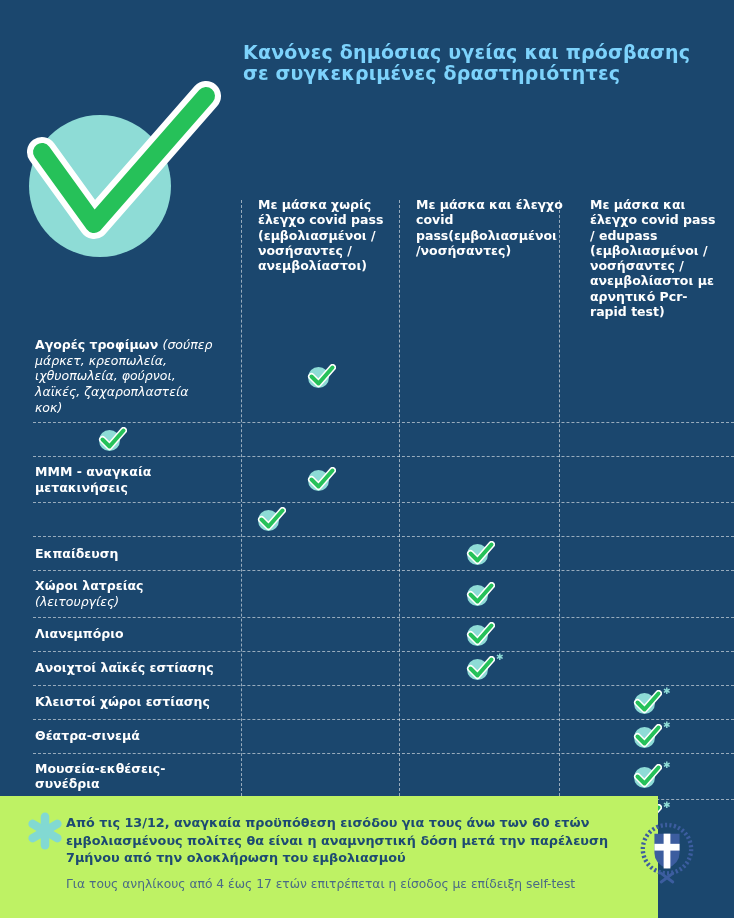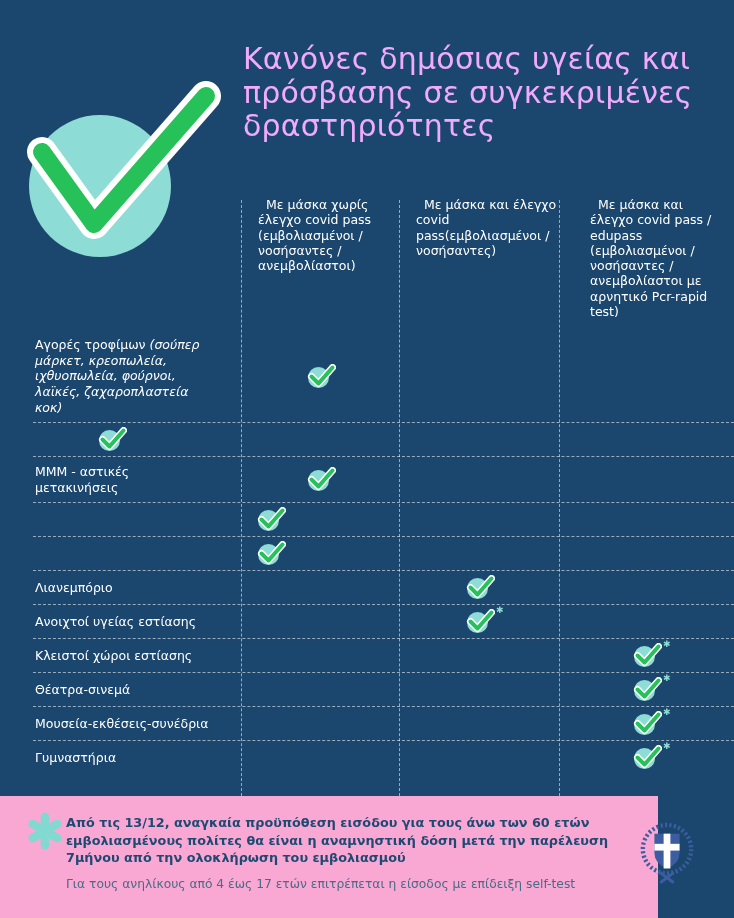--- a/index.html
+++ b/index.html
@@ -5,53 +5,53 @@
   html,body{margin:0;padding:0;background:#0e2a44;}
   .poster{
     position:relative;width:734px;height:918px;overflow:hidden;
     background:#1b476e;
     font-family:"DejaVu Sans","Liberation Sans",sans-serif;
     -webkit-font-smoothing:antialiased;
   }
   
   .title{
     position:absolute;left:243px;top:42px;width:462px;
-    color:#f0abfc;font-size:30px;font-weight:normal;line-height:1.12;
+    color:#7dd3fc;font-size:19px;font-weight:bold;line-height:1.12;
     letter-spacing:.2px;
   }
   
   .biglogo{position:absolute;left:14px;top:56px;width:212px;height:212px;}
   
   .tablewrap{position:absolute;left:33px;top:195px;width:701px;}
   .thead{display:flex;min-height:135px;align-items:flex-start;}
   .thead .spacer{width:209px;flex:none;}
   .hcell{flex:none;padding:2px 10px 0 16px;box-sizing:border-box;
     color:#fff;font-size:12.5px;line-height:1.22;}
-  .hcell .b{font-weight:normal;margin-left:8px;}
-  .hcell .n{font-weight:normal;}
+  .hcell .b{font-weight:bold;}
+  .hcell .n{font-weight:bold;}
   .w1{width:158px}.w2{width:160px}.w3{width:174px}
   .trow{display:flex;align-items:center;}
   .trow + .trow{border-top:1px dashed rgba(255,255,255,.55);}
   .cell{box-sizing:border-box;flex:none;}
   .label-cell{width:209px;padding:7px 26px 7px 2px;color:#fff;
     font-size:12.5px;line-height:1.25;}
-  .label-cell .b{font-weight:normal;}
+  .label-cell .b{font-weight:bold;}
   .label-cell .n{font-weight:normal;font-style:italic;}
   .ccell{display:flex;justify-content:center;align-items:center;padding:4px 0;}
   
   .vline{position:absolute;top:200px;height:596px;width:0;
     border-left:1px dashed rgba(255,255,255,.55);}
   .vl1{left:241px}.vl2{left:399px}.vl3{left:559px}
   
   .check{position:relative;width:29px;height:25px;display:inline-block;}
   .check svg{display:block;}
   .star{position:absolute;top:-3px;right:-9px;color:#8edcd6;
     font-size:9px;line-height:9px;font-weight:bold;}
   
-  .footer{position:absolute;left:0;top:796px;width:658px;height:122px;background:#f9a8d4;}
+  .footer{position:absolute;left:0;top:796px;width:658px;height:122px;background:#bef264;}
   .foot-ast{position:absolute;left:26px;top:16px;width:38px;height:38px;}
   .foot-text{position:absolute;left:66px;top:18px;width:566px;}
   .foot-bold{color:#1d4a72;font-weight:bold;font-size:12.8px;line-height:1.38;margin:0;}
   .foot-normal{color:#4a6a85;font-weight:normal;font-size:12.3px;line-height:1.3;margin:10px 0 18px 0;}
   .emblem{position:absolute;left:638px;top:24px;width:58px;height:66px;}
 </style>
 </head>
 <body>
 
 <div class="poster">
@@ -109,21 +109,21 @@
       <path d="M4.5 12.5 L11.5 19.5 L25.5 3.5" fill="none" stroke="#26c159" stroke-width="4" stroke-linecap="round" stroke-linejoin="round"></path>
     </svg>
   </span>
 </div>
     <div class="cell ccell w2"></div>
     <div class="cell ccell w3"></div>
   </div>
 
   <div class="trow">
     <div class="cell label-cell">
-      <span class="b">ΜΜΜ - αστικές μετακινήσεις</span>
+      <span class="b">ΜΜΜ - αναγκαία μετακινήσεις</span>
       <span class="n"></span>
     </div>
     <div class="cell ccell w1">
   <span class="check">
     <svg width="29" height="25" viewBox="0 0 29 25">
       <circle cx="11.5" cy="13.5" r="10.5" fill="#8edcd6"></circle>
       <path d="M4.5 12.5 L11.5 19.5 L25.5 3.5" fill="none" stroke="#ffffff" stroke-width="7" stroke-linecap="round" stroke-linejoin="round"></path>
       <path d="M4.5 12.5 L11.5 19.5 L25.5 3.5" fill="none" stroke="#26c159" stroke-width="4" stroke-linecap="round" stroke-linejoin="round"></path>
     </svg>
   </span>
@@ -140,34 +140,55 @@
       <circle cx="11.5" cy="13.5" r="10.5" fill="#8edcd6"></circle>
       <path d="M4.5 12.5 L11.5 19.5 L25.5 3.5" fill="none" stroke="#ffffff" stroke-width="7" stroke-linecap="round" stroke-linejoin="round"></path>
       <path d="M4.5 12.5 L11.5 19.5 L25.5 3.5" fill="none" stroke="#26c159" stroke-width="4" stroke-linecap="round" stroke-linejoin="round"></path>
     </svg>
   </span>
 </div>
     <div class="cell ccell w3"></div>
   </div>
 
   <div class="trow">
-    <div class="cell ccell w1"></div>
-    <div class="cell ccell w2">
-  <span class="check">
-    <svg width="29" height="25" viewBox="0 0 29 25">
-      <circle cx="11.5" cy="13.5" r="10.5" fill="#8edcd6"></circle>
-      <path d="M4.5 12.5 L11.5 19.5 L25.5 3.5" fill="none" stroke="#ffffff" stroke-width="7" stroke-linecap="round" stroke-linejoin="round"></path>
-      <path d="M4.5 12.5 L11.5 19.5 L25.5 3.5" fill="none" stroke="#26c159" stroke-width="4" stroke-linecap="round" stroke-linejoin="round"></path>
-    </svg>
-  </span>
-</div>
-    <div class="cell ccell w3"></div>
-  </div>
-
-
+    <div class="cell label-cell">
+      <span class="b">Εκπαίδευση</span>
+      <span class="n"></span>
+    </div>
+    <div class="cell ccell w1"></div>
+    <div class="cell ccell w2">
+  <span class="check">
+    <svg width="29" height="25" viewBox="0 0 29 25">
+      <circle cx="11.5" cy="13.5" r="10.5" fill="#8edcd6"></circle>
+      <path d="M4.5 12.5 L11.5 19.5 L25.5 3.5" fill="none" stroke="#ffffff" stroke-width="7" stroke-linecap="round" stroke-linejoin="round"></path>
+      <path d="M4.5 12.5 L11.5 19.5 L25.5 3.5" fill="none" stroke="#26c159" stroke-width="4" stroke-linecap="round" stroke-linejoin="round"></path>
+    </svg>
+  </span>
+</div>
+    <div class="cell ccell w3"></div>
+  </div>
+
+
+  <div class="trow">
+    <div class="cell label-cell">
+      <span class="b">Χώροι λατρείας </span>
+      <span class="n">(λειτουργίες)</span>
+    </div>
+    <div class="cell ccell w1"></div>
+    <div class="cell ccell w2">
+  <span class="check">
+    <svg width="29" height="25" viewBox="0 0 29 25">
+      <circle cx="11.5" cy="13.5" r="10.5" fill="#8edcd6"></circle>
+      <path d="M4.5 12.5 L11.5 19.5 L25.5 3.5" fill="none" stroke="#ffffff" stroke-width="7" stroke-linecap="round" stroke-linejoin="round"></path>
+      <path d="M4.5 12.5 L11.5 19.5 L25.5 3.5" fill="none" stroke="#26c159" stroke-width="4" stroke-linecap="round" stroke-linejoin="round"></path>
+    </svg>
+  </span>
+</div>
+    <div class="cell ccell w3"></div>
+  </div>
 
   <div class="trow">
     <div class="cell label-cell">
       <span class="b">Λιανεμπόριο</span>
       <span class="n"></span>
     </div>
     <div class="cell ccell w1"></div>
     <div class="cell ccell w2">
   <span class="check">
     <svg width="29" height="25" viewBox="0 0 29 25">
@@ -176,21 +197,21 @@
       <path d="M4.5 12.5 L11.5 19.5 L25.5 3.5" fill="none" stroke="#26c159" stroke-width="4" stroke-linecap="round" stroke-linejoin="round"></path>
     </svg>
   </span>
 </div>
     <div class="cell ccell w3"></div>
   </div>
 
 
   <div class="trow">
     <div class="cell label-cell">
-      <span class="b">Ανοιχτοί υγείας εστίασης</span>
+      <span class="b">Ανοιχτοί λαϊκές εστίασης</span>
       <span class="n"></span>
     </div>
     <div class="cell ccell w1"></div>
     <div class="cell ccell w2">
   <span class="check">
     <svg width="29" height="25" viewBox="0 0 29 25">
       <circle cx="11.5" cy="13.5" r="10.5" fill="#8edcd6"></circle>
       <path d="M4.5 12.5 L11.5 19.5 L25.5 3.5" fill="none" stroke="#ffffff" stroke-width="7" stroke-linecap="round" stroke-linejoin="round"></path>
       <path d="M4.5 12.5 L11.5 19.5 L25.5 3.5" fill="none" stroke="#26c159" stroke-width="4" stroke-linecap="round" stroke-linejoin="round"></path>
     </svg>

